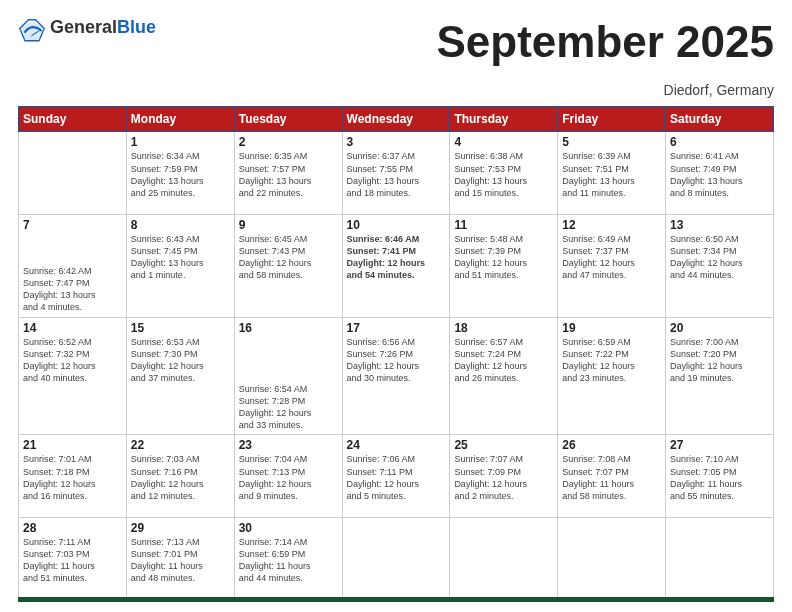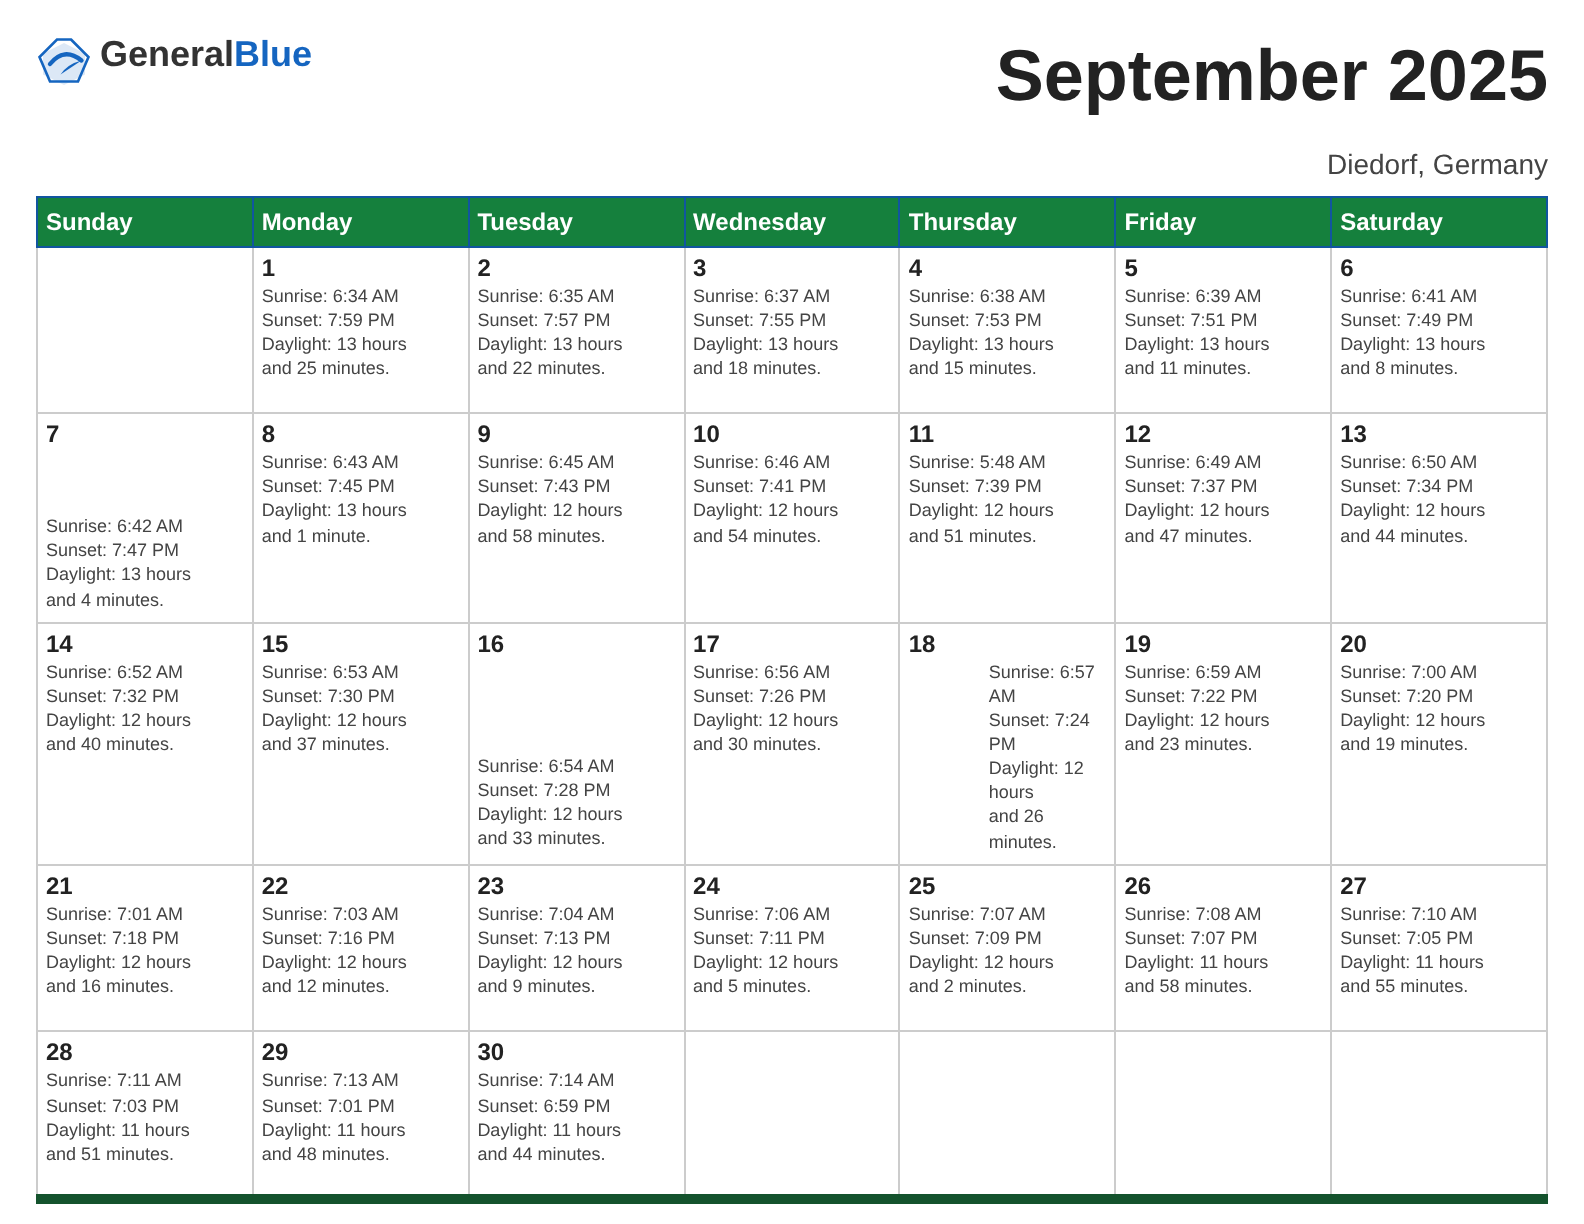--- a/index.html
+++ b/index.html
@@ -35,39 +35,39 @@
     .logo-text .general { color: #333; }
     .logo-text .blue { color: #1565C0; }
     .logo-icon {
       width: 28px;
       height: 28px;
     }
     .title-block {
       text-align: right;
     }
     .month-title {
-      font-size: 36px;
+      font-size: 44px;
       font-weight: bold;
       color: #222;
       line-height: 1.1;
     }
     .location {
       font-size: 14px;
       color: #444;
       margin-top: 16px;
     }
     .calendar {
       flex: 1;
       border: 1px solid #ccc;
       border-collapse: collapse;
       width: 100%;
       table-layout: fixed;
     }
     .calendar th {
-      background-color: #15803d;
+      background-color: #b91c1c;
       color: #fff;
       font-size: 12px;
       font-weight: bold;
       padding: 5px 4px;
       border: 1px solid #1155a0;
       text-align: left;
     }
     .calendar td {
       border: 1px solid #ccc;
       vertical-align: top;
@@ -192,21 +192,21 @@
           </td>
           <td>
             <span class="day-number">9</span>
             <div class="day-info" style="white-space: pre-line;">Sunrise: 6:45 AM
 Sunset: 7:43 PM
 Daylight: 12 hours
 and 58 minutes.</div>
           </td>
           <td>
             <span class="day-number">10</span>
-            <div class="day-info" style="white-space: pre-line;">Sunrise: 6:46 AM
+            <div class="day-info" style="white-space: pre-line; font-weight: bold;">Sunrise: 6:46 AM
 Sunset: 7:41 PM
 Daylight: 12 hours
 and 54 minutes.</div>
           </td>
           <td>
             <span class="day-number">11</span>
             <div class="day-info" style="white-space: pre-line;">Sunrise: 5:48 AM
 Sunset: 7:39 PM
 Daylight: 12 hours
 and 51 minutes.</div>
@@ -250,21 +250,21 @@
           </td>
           <td>
             <span class="day-number">17</span>
             <div class="day-info" style="white-space: pre-line;">Sunrise: 6:56 AM
 Sunset: 7:26 PM
 Daylight: 12 hours
 and 30 minutes.</div>
           </td>
           <td>
             <span class="day-number">18</span>
-            <div class="day-info" style="white-space: pre-line; margin-left: 40px;">Sunrise: 6:57 AM
+            <div class="day-info" style="white-space: pre-line;">Sunrise: 6:57 AM
 Sunset: 7:24 PM
 Daylight: 12 hours
 and 26 minutes.</div>
           </td>
           <td>
             <span class="day-number">19</span>
             <div class="day-info" style="white-space: pre-line;">Sunrise: 6:59 AM
 Sunset: 7:22 PM
 Daylight: 12 hours
 and 23 minutes.</div>

